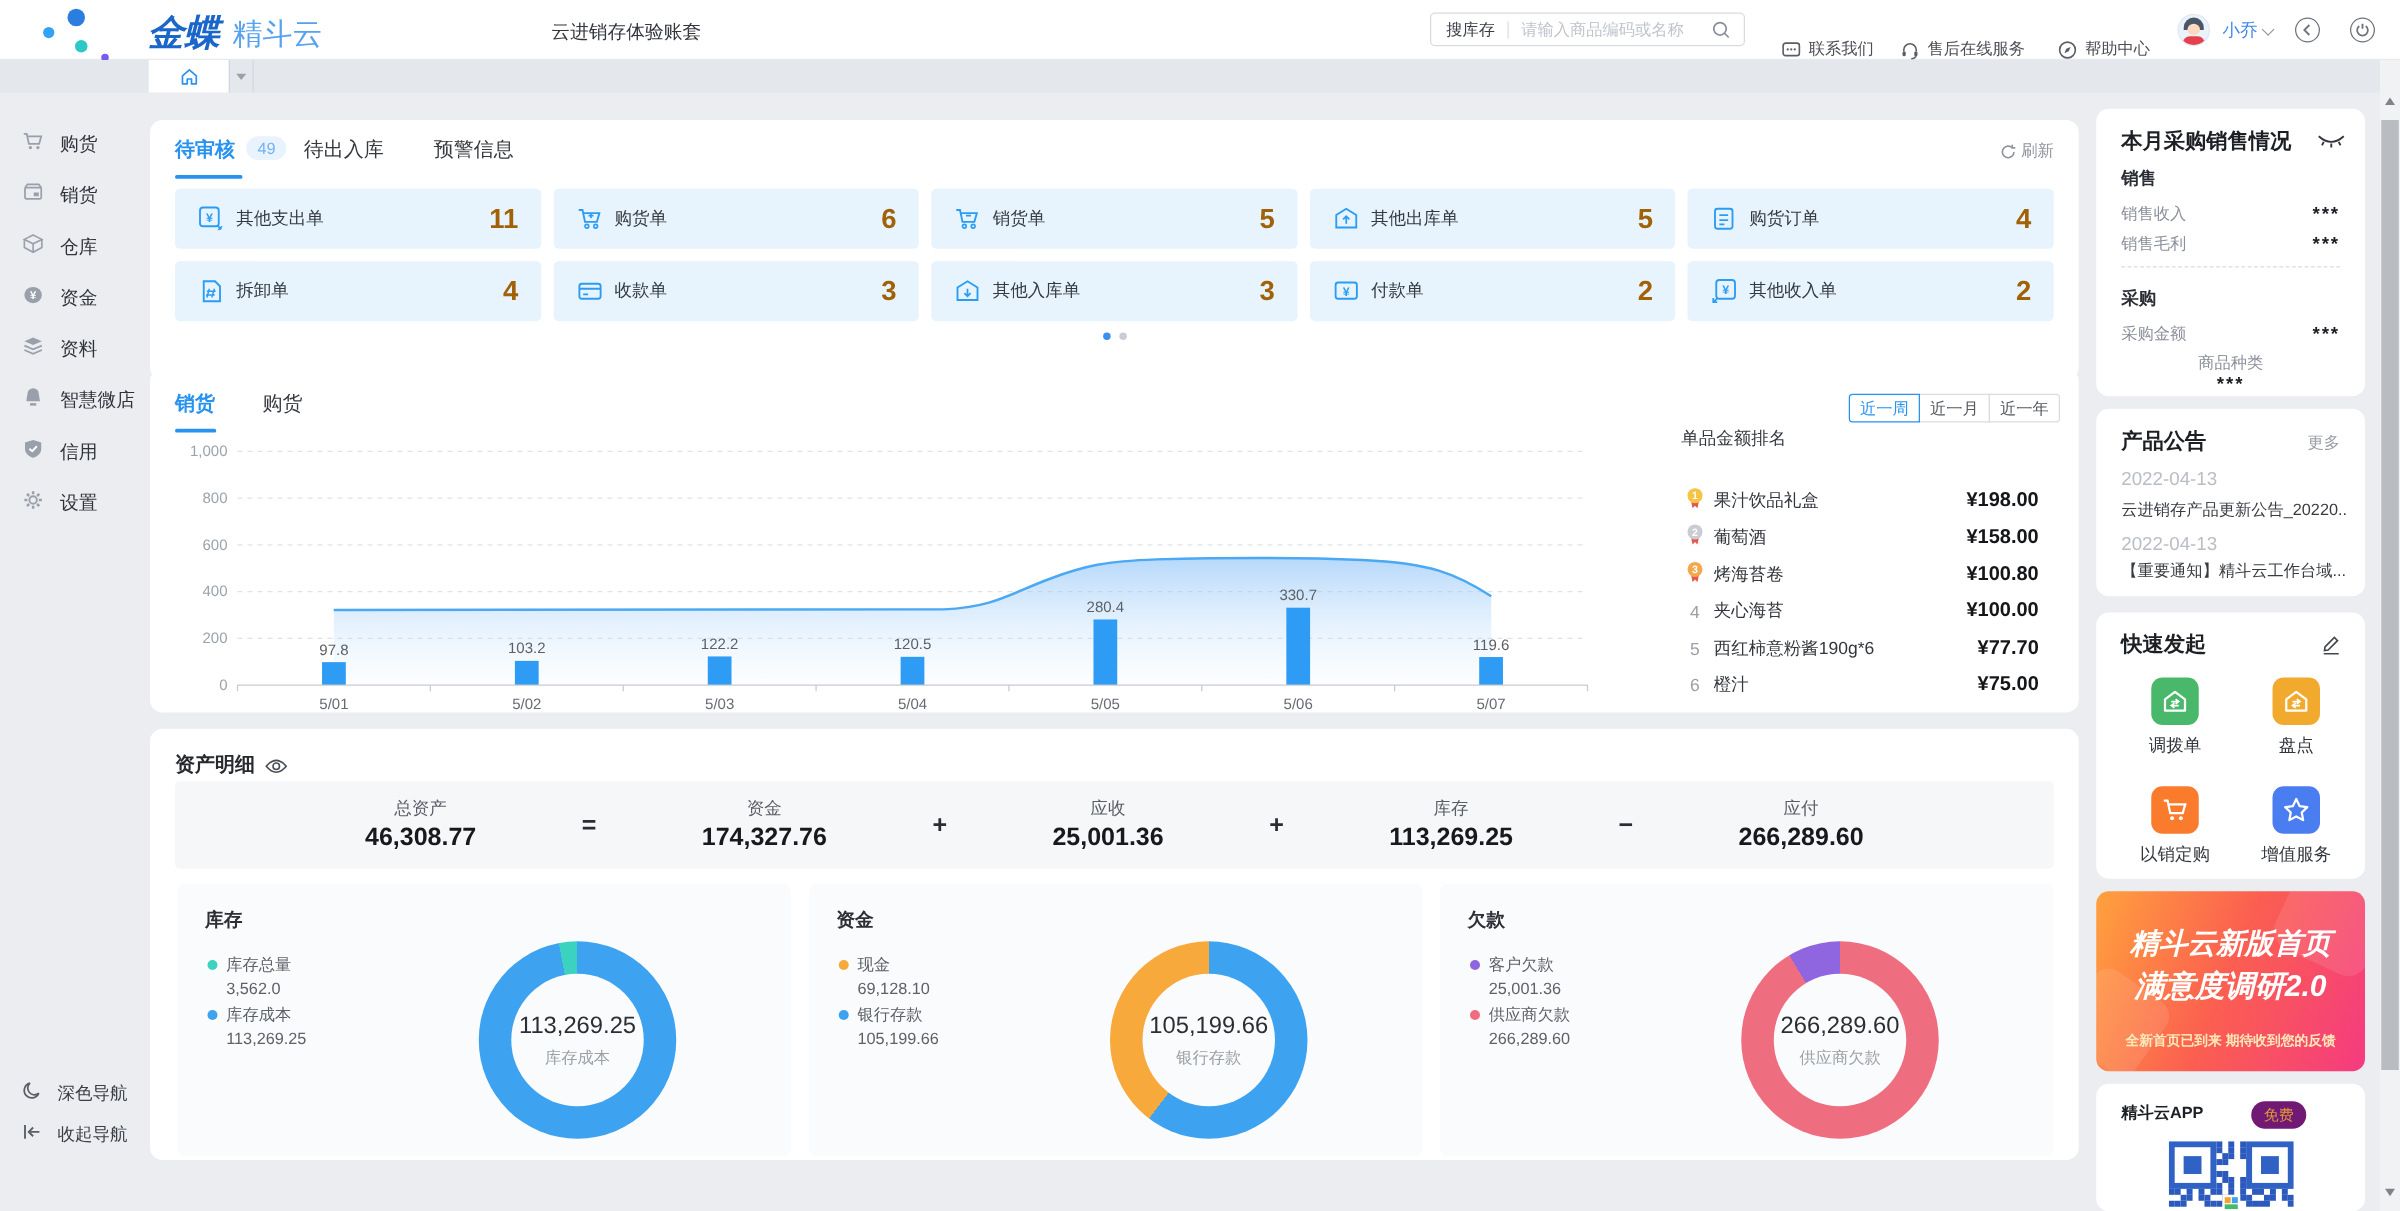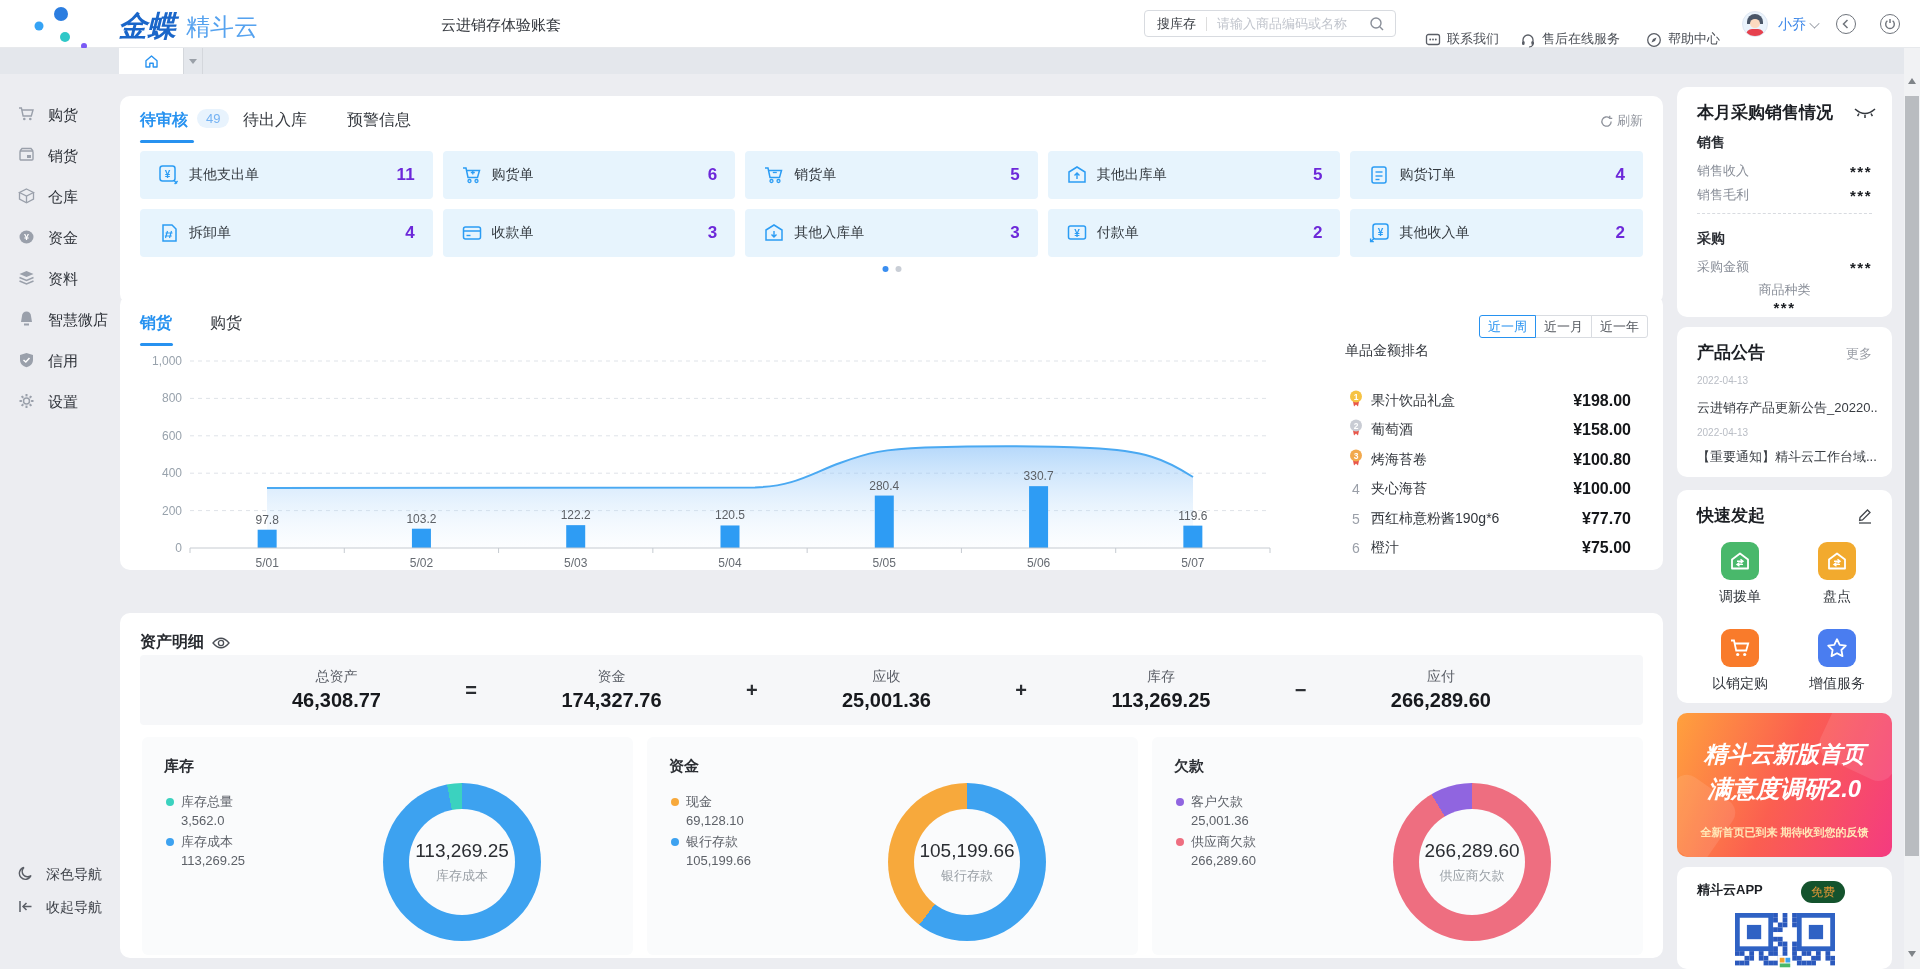--- a/index.html
+++ b/index.html
@@ -39,40 +39,40 @@
 .c1-tab.active{color:#2792f0;font-weight:bold}
 #c1-badge{position:absolute;left:77px;top:13px;height:19px;padding:0 9px;background:#e8f3fd;border-radius:10px;font-size:13px;color:#74b2f3;line-height:19px}
 #c1-underline{position:absolute;left:20px;top:44px;width:54px;height:3px;background:#2792f0;border-radius:2px}
 #c1-refresh{position:absolute;right:20px;top:16px;font-size:13px;color:#8f939c;display:flex;align-items:center;gap:4px}
 .tile-row{position:absolute;left:20px;right:20px;height:48px;display:flex;gap:10px}
 #tiles-r1{top:55px}
 #tiles-r2{top:113px}
 .tile{flex:1;background:#e7f4fd;border-radius:4px;display:flex;align-items:center;cursor:pointer}
 .tile svg{margin-left:18px}
 .tile .t-label{margin-left:9px;font-size:14px;color:#343a40}
-.tile .t-count{margin-left:auto;margin-right:18px;font-size:17px;font-weight:bold;color:#6d28d9}
+.tile .t-count{margin-left:auto;margin-right:18px;font-size:22px;font-weight:bold;color:#a16207}
 #c1-dots{position:absolute;left:50%;top:170px;transform:translateX(-50%);display:flex;gap:7px}
 #c1-dots i{width:6px;height:6px;border-radius:50%}
 #card2{left:120px;top:295px;width:1543px;height:275px}
 .c2-tab{position:absolute;top:18px;font-size:16px;color:#35393f}
 .c2-tab.active{color:#2792f0;font-weight:bold}
 #c2-underline{position:absolute;left:20px;top:48px;width:33px;height:3px;background:#2792f0;border-radius:2px}
 #ranges{position:absolute;right:15px;top:20px;display:flex}
 .range-btn{height:23px;padding:0 8px;border:1px solid #d9dce1;background:#fff;font-size:13px;color:#53575e;line-height:21px;margin-left:-1px}
 .range-btn:first-child{border-radius:3px 0 0 3px}
 .range-btn:last-child{border-radius:0 3px 3px 0}
 .range-btn.active{border-color:#2792f0;color:#2792f0;z-index:2;position:relative}
 #chart-svg{position:absolute;left:20px;top:45px}
 #ranking{position:absolute;left:1225px;top:47px;width:286px}
 #ranking-title{font-size:14px;color:#33373d}
 .rk-row{display:flex;align-items:center;height:29.5px}
 .rk-num{width:22px;text-align:center;font-size:14px;color:#9a9fa8}
 .rk-name{margin-left:4px;font-size:14px;color:#33373d}
 .rk-amt{margin-left:auto;font-size:16px;font-weight:bold;color:#141619}
-#card3{left:120px;top:613px;width:1543px;height:345px}
+#card3{left:120px;top:583px;width:1543px;height:345px}
 #c3-title{position:absolute;left:20px;top:19px;font-size:16px;font-weight:bold;color:#26292e;display:flex;align-items:center;gap:8px}
 #formula{position:absolute;left:20px;top:42px;width:1503px;height:70px;background:#f6f7f9;border-radius:4px;display:flex;align-items:center;justify-content:space-between;padding:0 152px}
 .f-col{text-align:center}
 .f-label{font-size:14px;color:#5a5e66}
 .f-value{font-size:20px;font-weight:bold;color:#17191d;margin-top:3px}
 .f-op{font-size:20px;font-weight:bold;color:#2a2d32}
 #panels{position:absolute;left:22px;top:124px;display:flex;gap:14px}
 .panel{width:491px;height:218px;background:#fafbfc;border-radius:6px;position:relative}
 .p-title{position:absolute;left:22px;top:20px;font-size:15px;font-weight:bold;color:#2c2f34}
 .p-legend{position:absolute;left:24px;top:52px}
@@ -87,34 +87,34 @@
 .rcard{position:absolute;left:1677px;width:215px;background:#fff;border-radius:10px}
 .r-title{position:absolute;left:20px;top:14px;font-size:17px;font-weight:bold;color:#1c1f24}
 #cardA{top:87px;height:230px}
 .grp-title{position:absolute;left:20px;font-size:14px;font-weight:bold;color:#2a2d33}
 .kv{position:absolute;left:20px;right:20px;display:flex;justify-content:space-between;align-items:center}
 .kv .k{font-size:13px;color:#8a8f99}
 .kv .v{font-size:15px;font-weight:bold;color:#1a1d22;letter-spacing:1.5px}
 #cardA-div{position:absolute;left:20px;right:20px;top:126px;border-top:1px dashed #d8dbe0}
 #cardB{top:327px;height:150px}
 #more-link{position:absolute;right:20px;top:18px;font-size:13px;color:#999da5}
-.ann-date{position:absolute;left:20px;font-size:10px;color:#b9bdc5}
+.ann-date{position:absolute;left:20px;font-size:15px;color:#b9bdc5}
 .ann-text{position:absolute;left:20px;right:14px;font-size:13px;color:#383c42;white-space:nowrap;overflow:hidden}
 #cardC{top:490px;height:213px}
 .qa{position:absolute;width:80px;text-align:center}
 .qa-ic{width:38px;height:38px;border-radius:9px;margin:0 auto;display:flex;align-items:center;justify-content:center}
 .qa-label{margin-top:8px;font-size:14px;color:#33373d}
 #banner{position:absolute;left:1677px;top:713px;width:215px;height:144px;border-radius:10px;background:linear-gradient(112deg,#ffa13d 0%,#fb5f50 48%,#f43b80 100%);overflow:hidden}
 #banner .deco1{position:absolute;left:-20px;top:70px;width:70px;height:70px;border-radius:14px;background:rgba(255,255,255,0.10);transform:rotate(35deg)}
 #banner .deco2{position:absolute;right:-15px;top:-20px;width:80px;height:80px;border-radius:16px;background:rgba(255,255,255,0.10);transform:rotate(25deg)}
 .bn1{position:absolute;width:100%;text-align:center;top:26px;font-size:23px;font-weight:bold;font-style:italic;color:#fff}
 .bn2{position:absolute;width:100%;text-align:center;top:60px;font-size:24px;font-weight:bold;font-style:italic;color:#fff}
 .bn3{position:absolute;width:100%;text-align:center;top:112px;font-size:11px;font-weight:bold;color:#ffe9b8}
 #cardD{top:867px;height:102px;overflow:hidden}
-#app-badge{position:absolute;left:124px;top:14px;height:22px;padding:0 10px;border-radius:11px;background:#14532d;color:#e29836;font-size:12px;line-height:22px}
+#app-badge{position:absolute;left:124px;top:14px;height:22px;padding:0 10px;border-radius:11px;background:#701a75;color:#e29836;font-size:12px;line-height:22px}
 #qr{position:absolute;left:58px;top:46px}
 #scrollbar{position:absolute;left:1904px;top:48px;width:16px;height:921px;background:#f1f2f4}
 #sb-up{position:absolute;left:4px;top:30px;width:0;height:0;border-left:4px solid transparent;border-right:4px solid transparent;border-bottom:6px solid #7f8488}
 #sb-thumb{position:absolute;left:1px;top:48px;width:14px;height:760px;background:#b9bcc0}
 #sb-down{position:absolute;left:4px;bottom:12px;width:0;height:0;border-left:4px solid transparent;border-right:4px solid transparent;border-top:6px solid #7f8488}
 text{font-family:"Liberation Sans","DejaVu Sans",sans-serif}
 </style>
 </head>
 <body>
 

